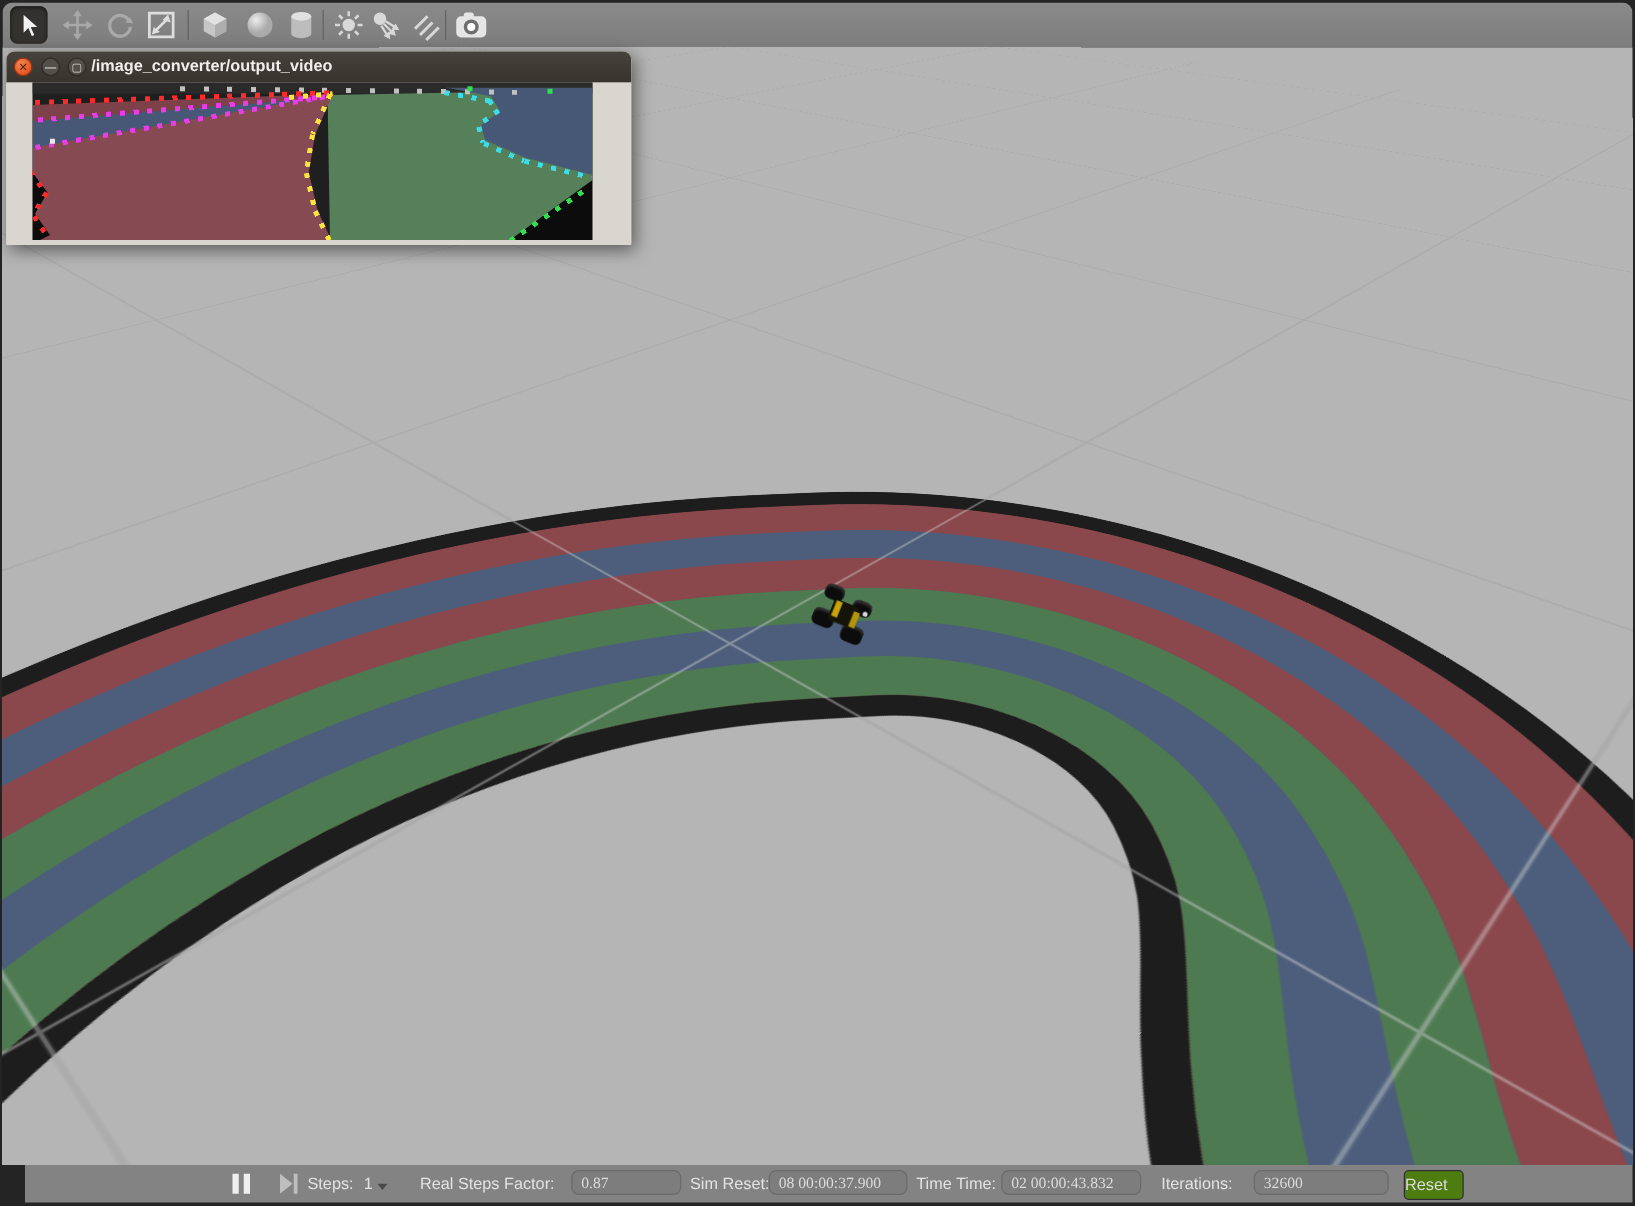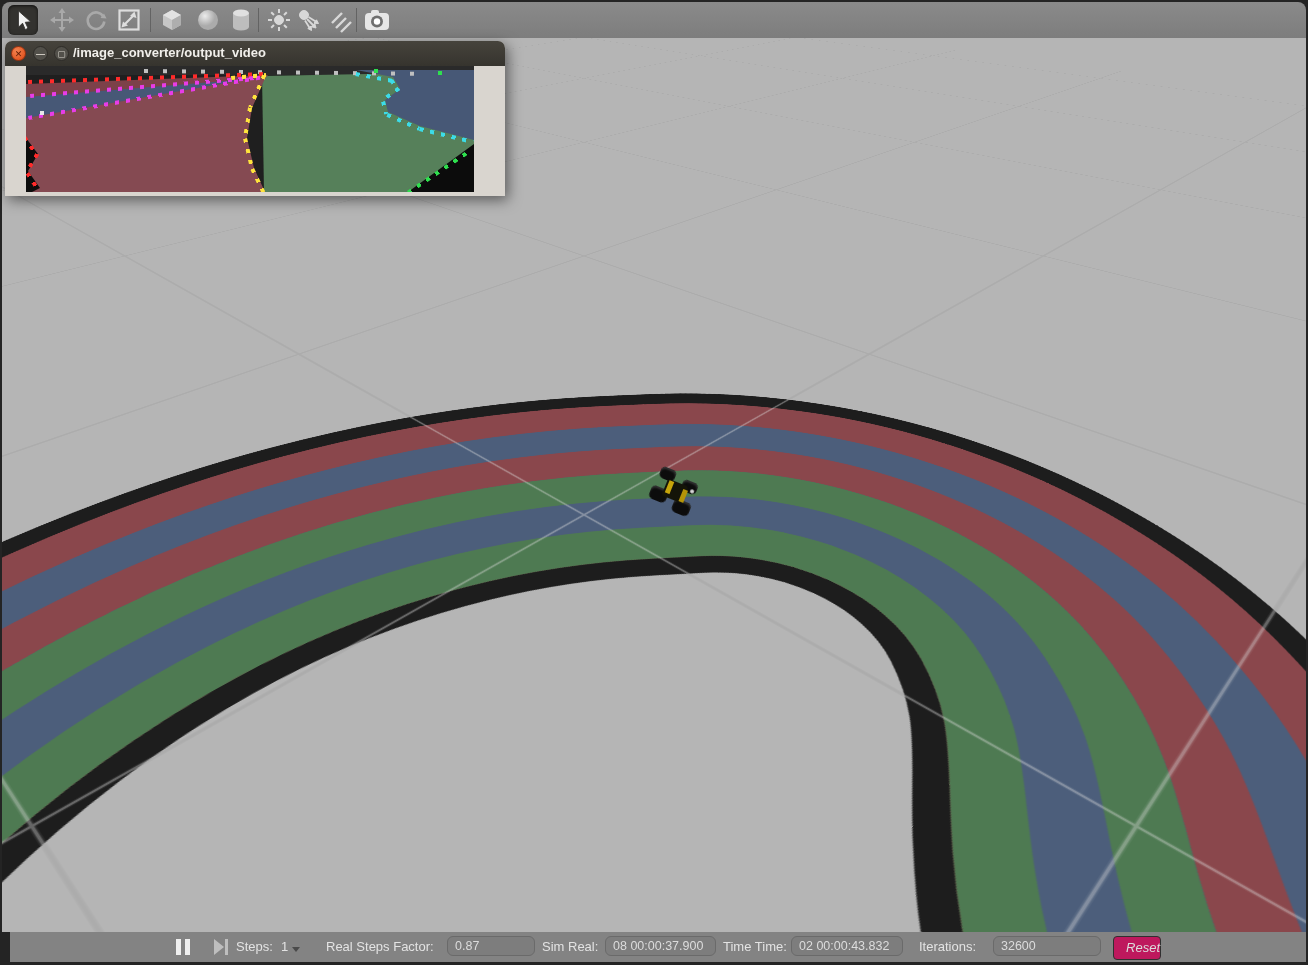--- a/index.html
+++ b/index.html
@@ -44,37 +44,37 @@
   .wbtn.min,.wbtn.max{background:#52504a;color:#d5d1c8;border:1px solid #2e2c28;box-sizing:border-box;}
   .wtitle{position:absolute;left:68px;top:4px;font-size:13px;font-weight:bold;color:#f1efeb;}
   .camcontent{position:absolute;left:0;top:25px;right:0;bottom:0;background:#d9d5cf;}
   .camimg{position:absolute;left:21px;top:0;width:448px;height:126px;background:#1f1f1f;overflow:hidden;}
   .camimg div{position:absolute;}
   .mk{position:absolute;height:4px;transform-origin:0 0;
       background-image:repeating-linear-gradient(90deg,var(--c) 0 4px,transparent 4px 11px);}
   .dot{position:absolute;width:4px;height:4px;}
 
   
-  .statusbar{position:absolute;left:10px;right:2px;bottom:3px;height:30px;
+  .statusbar{position:absolute;left:20px;right:2px;bottom:3px;height:30px;
     background:#838383;border-top:1px solid #454545;font-size:13px;color:#e3e3e3;}
   .sb-label{position:absolute;top:7px;}
   .sb-field{position:absolute;top:4px;height:20px;background:#7d7d7d;
     border:1px solid #6a6a6a;border-radius:6px;font-size:12.5px;color:#dcdcdc;
-    line-height:19px;padding-left:7px;box-sizing:border-box;}
+    line-height:19px;padding-left:7px;box-sizing:border-box;font-family:Liberation Serif, serif;}
   .pausebtn{position:absolute;left:166px;top:7px;width:18px;height:16px;}
   .pausebtn i{position:absolute;top:0;width:5px;height:16px;background:#efefef;}
   .stepbtn{position:absolute;left:204px;top:7px;width:16px;height:16px;opacity:.55;}
   .stepbtn .tri{position:absolute;left:0;top:0;width:0;height:0;
     border-left:10px solid #efefef;border-top:8px solid transparent;border-bottom:8px solid transparent;}
   .stepbtn .bar{position:absolute;left:11px;top:0;width:3px;height:16px;background:#efefef;}
   .caret{position:absolute;left:282px;top:15px;width:0;height:0;
     border-left:4px solid transparent;border-right:4px solid transparent;border-top:5px solid #4a4a4a;}
-  .resetbtn{position:absolute;left:1103px;top:4px;width:46px;height:22px;background:#be185d;
+  .resetbtn{position:absolute;left:1103px;top:4px;width:46px;height:22px;background:#4d7c0f;
     border:1px solid #303030;border-radius:4px;color:#dcdcdc;font-size:13px;
-    text-align:right;line-height:21px;font-style:italic;}
+    text-align:left;line-height:21px;}
   svg.icon{display:block;}
 </style>
 </head>
 <body>
 
 <div class="chrome">
 
   <div class="toolbar">
     <div class="tool active" style="left:6px">
       <svg class="icon" width="22" height="22" viewBox="0 0 24 24">
@@ -259,21 +259,21 @@
     </div>
     <div class="stepbtn">
       <span class="tri"></span>
       <span class="bar"></span>
     </div>
     <span class="sb-label" style="left:226px">Steps:</span>
     <span class="sb-label" style="left:271px">1</span>
     <span class="caret"></span>
     <span class="sb-label" style="left:316px">Real Steps Factor:</span>
     <div class="sb-field" style="left:437px;width:88px">0.87</div>
-    <span class="sb-label" style="left:532px">Sim Real:</span>
+    <span class="sb-label" style="left:532px">Sim Reset:</span>
     <div class="sb-field" style="left:595px;width:111px">08 00:00:37.900</div>
     <span class="sb-label" style="left:713px">Time Time:</span>
     <div class="sb-field" style="left:781px;width:112px">02 00:00:43.832</div>
     <span class="sb-label" style="left:909px">Iterations:</span>
     <div class="sb-field" style="left:983px;width:108px">32600</div>
     <div class="resetbtn">Reset</div>
   </div>
 </div>
 
 </body></html>

